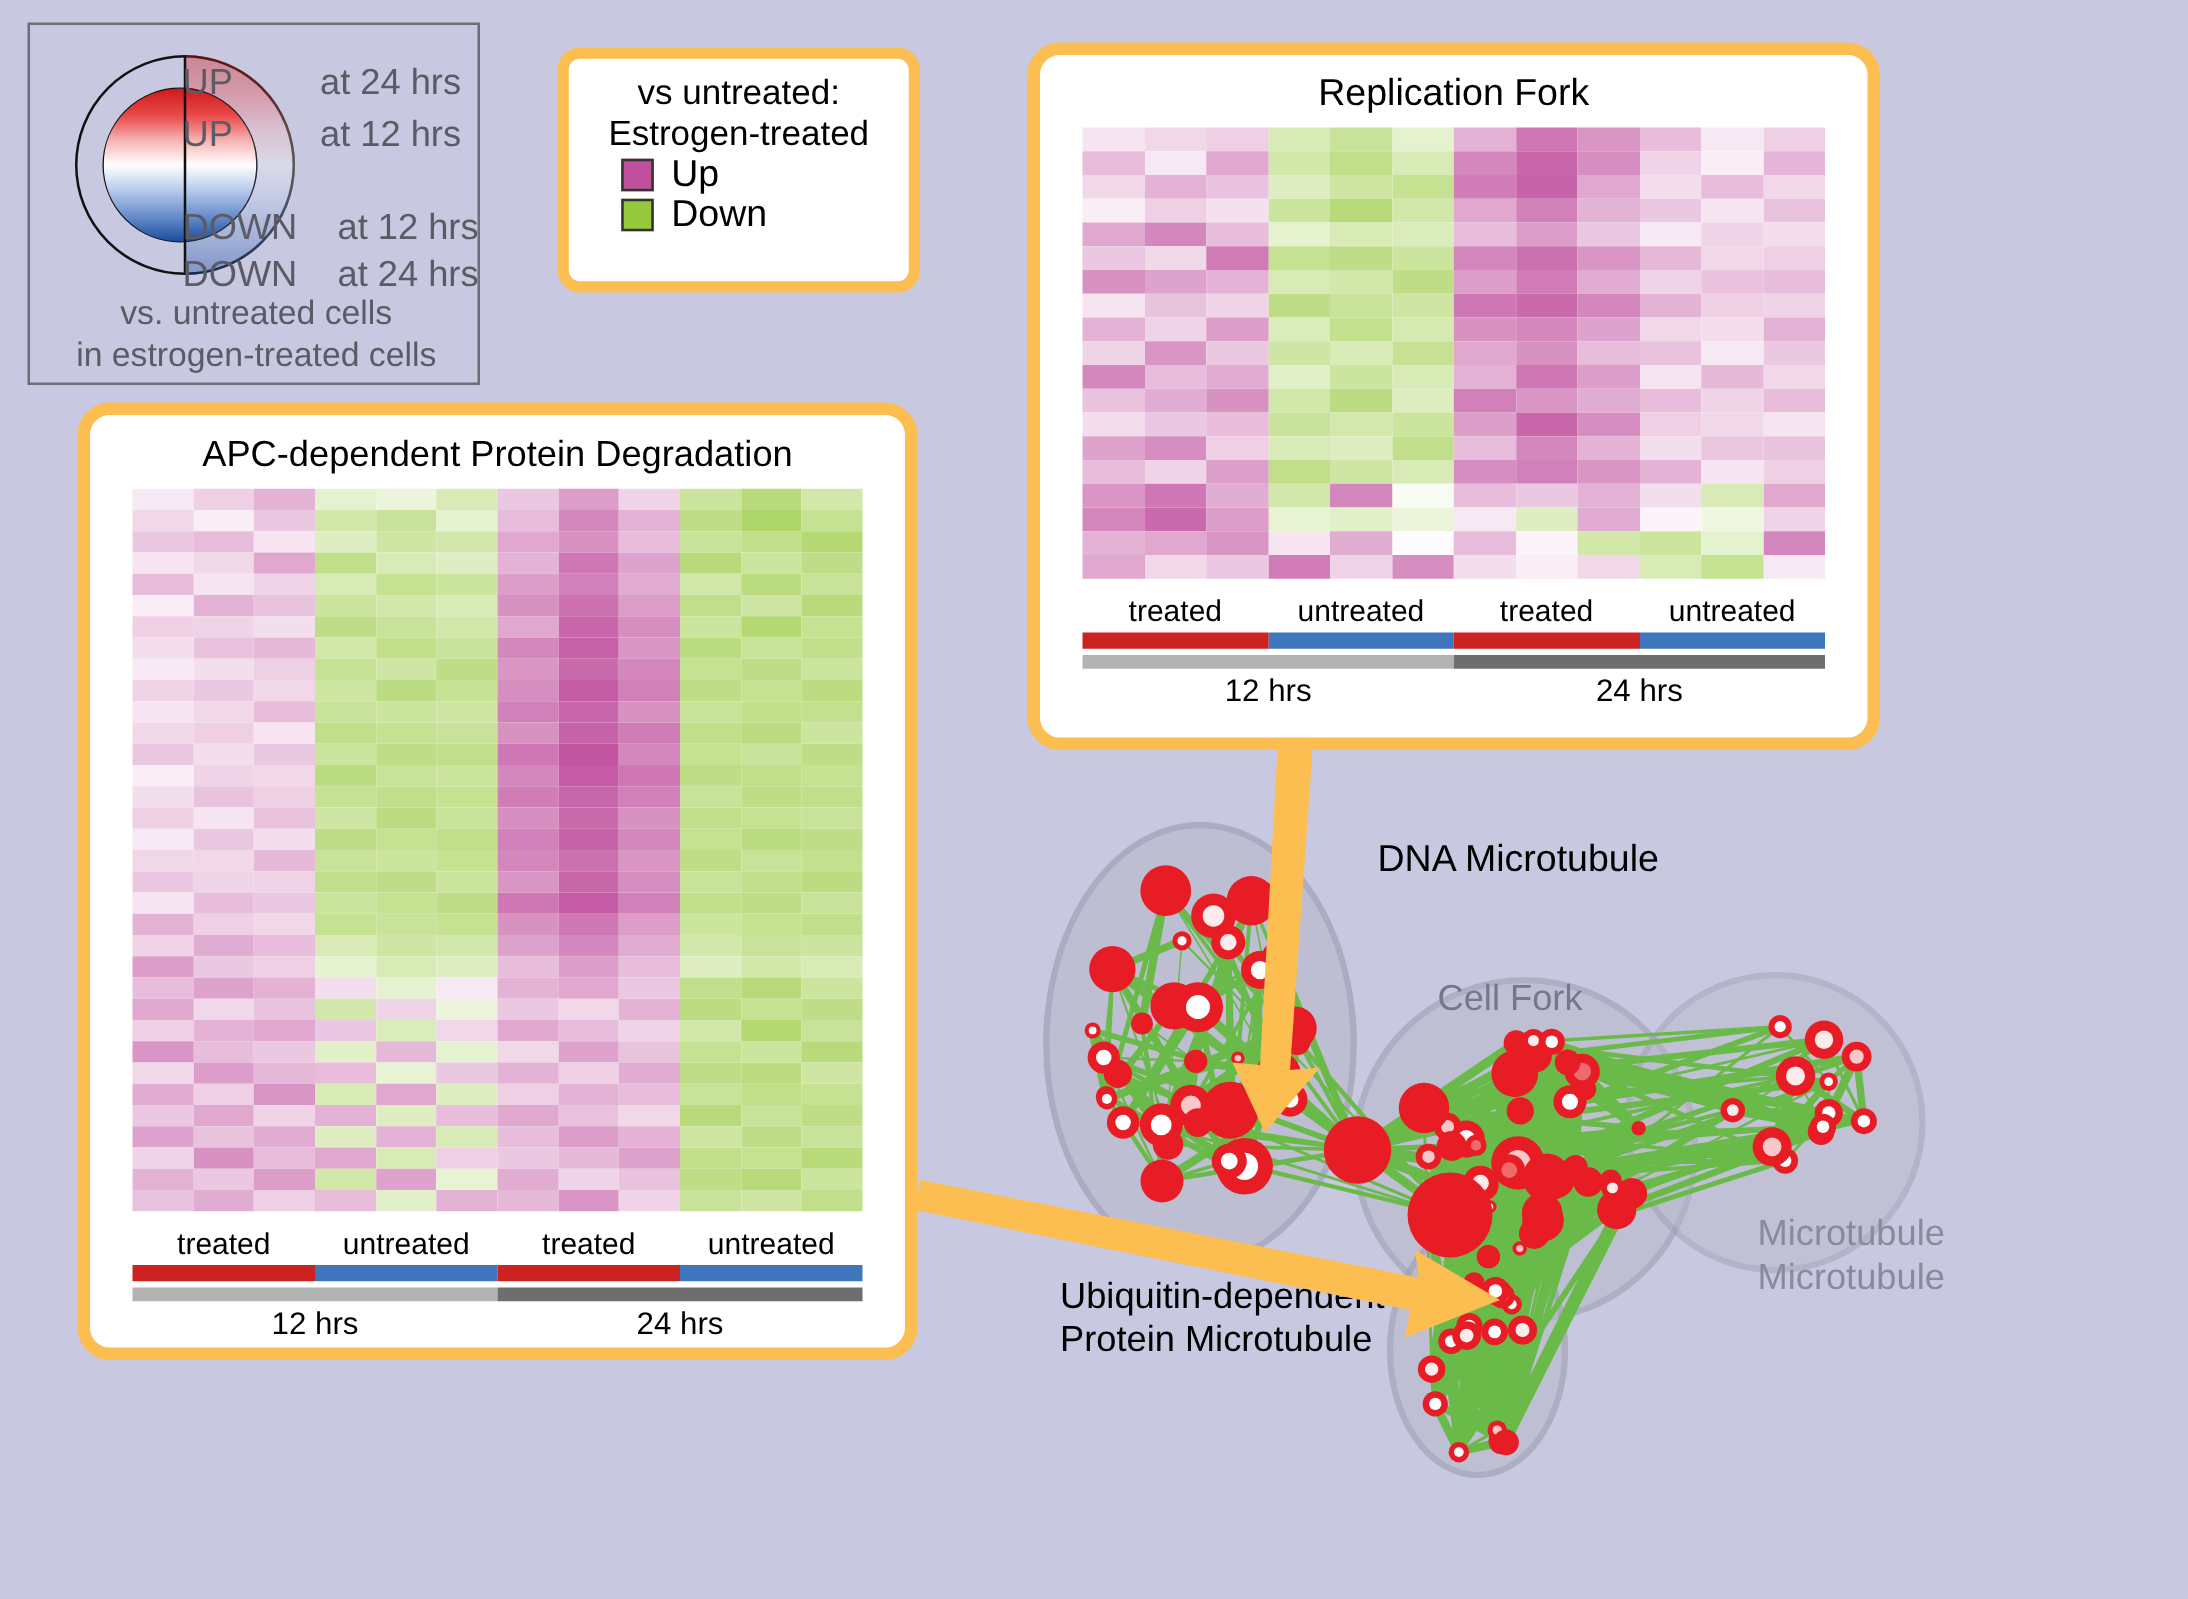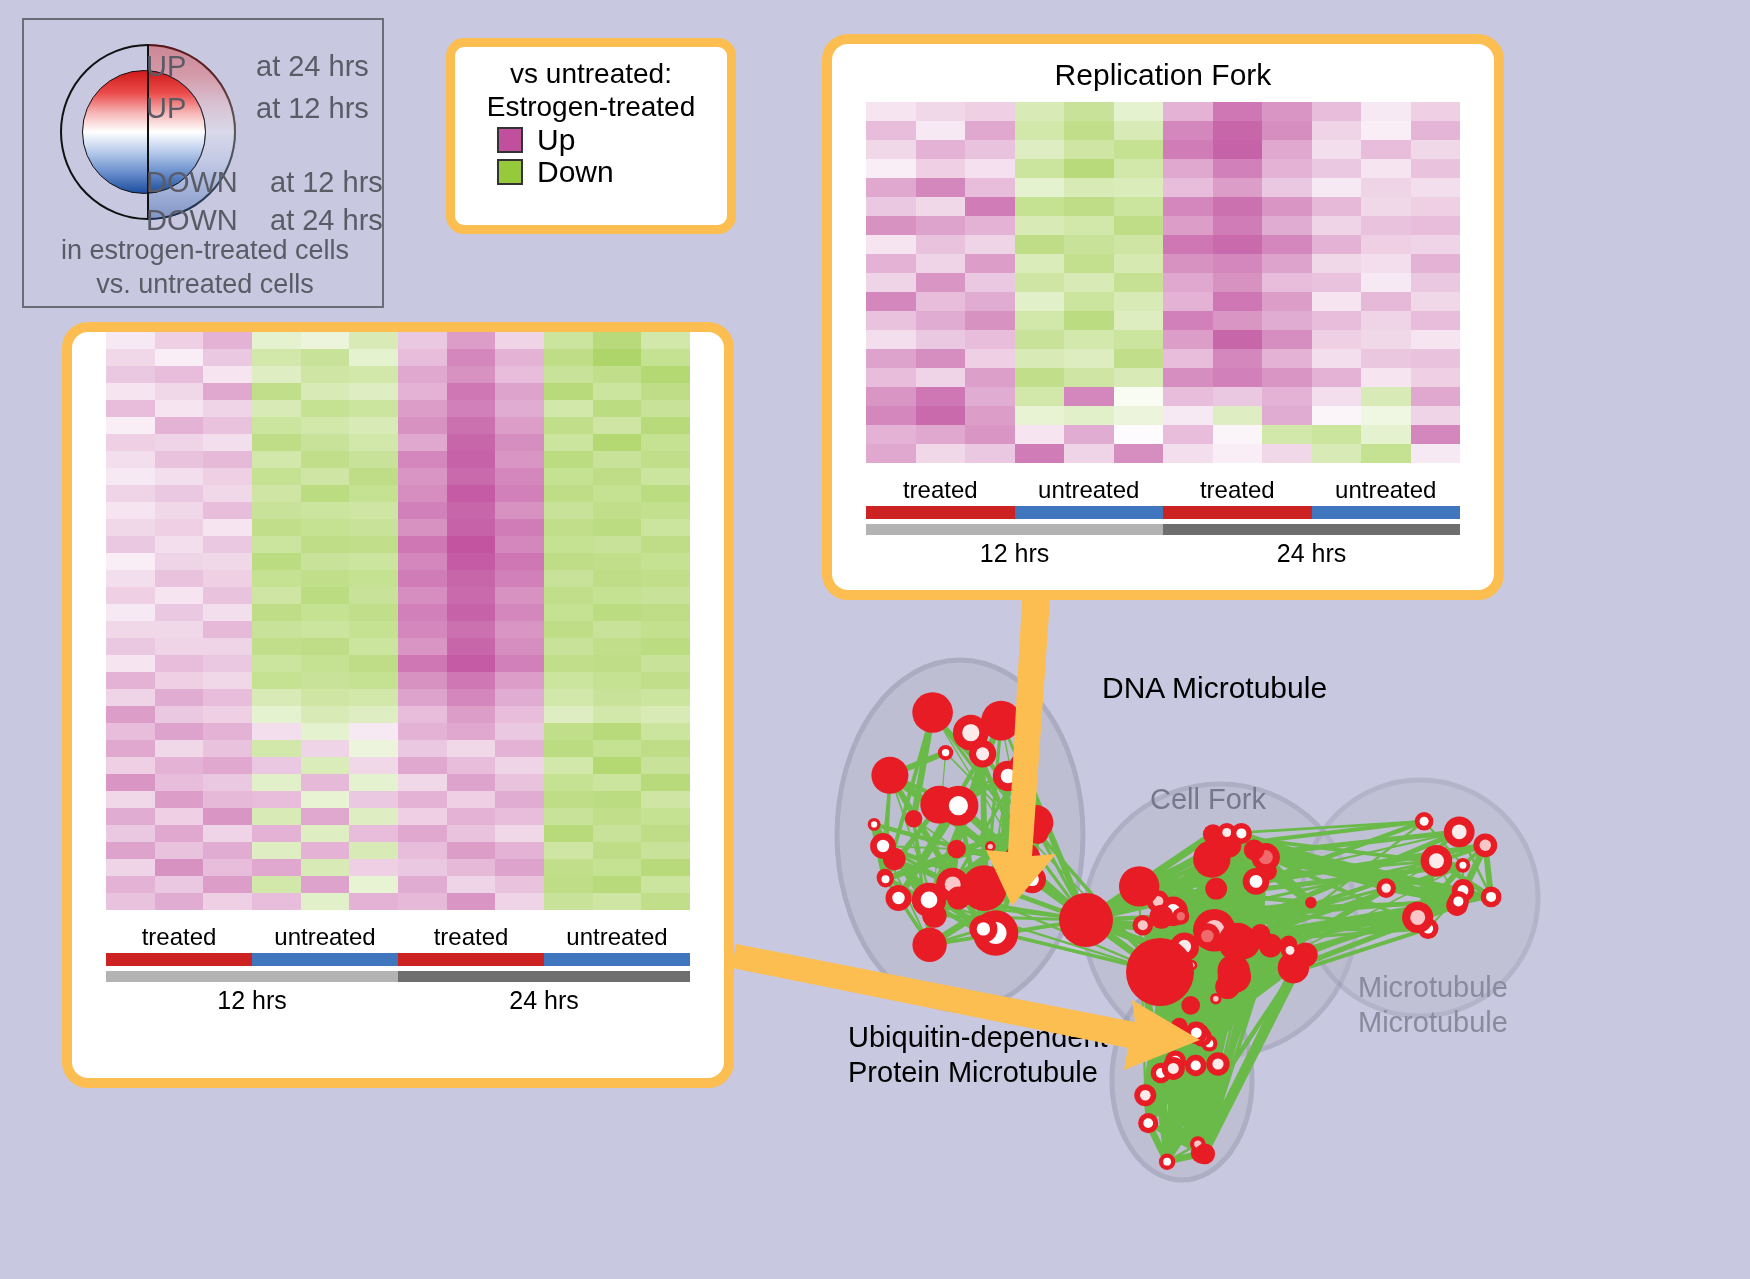--- a/index.html
+++ b/index.html
@@ -136,22 +136,22 @@
     <div class="wheel-label" style="left:122px;top:74px;">UP</div>
     <div class="wheel-time" style="left:232px;top:74px;">at 12 hrs</div>
 
     <div class="wheel-label" style="left:122px;top:148px;">DOWN</div>
     <div class="wheel-time" style="left:246px;top:148px;">at 12 hrs</div>
 
     <div class="wheel-label" style="left:122px;top:186px;">DOWN</div>
     <div class="wheel-time" style="left:246px;top:186px;">at 24 hrs</div>
 
     <div id="wheel-caption">
+      <div>vs. untreated cells</div>
       <div>in estrogen-treated cells</div>
-      <div>vs. untreated cells</div>
     </div>
   </div>
 
   <div id="updown-legend">
     <div class="ul-title">
       <div>vs untreated:</div>
       <div>Estrogen-treated</div>
     </div>
     <div class="ul-row">
       <span class="swatch" style="background:#c0509e"></span>
@@ -415,20 +415,21 @@
           </div>
         <div class="time-row" id="rep-time-labels" style="grid-template-columns: repeat(2, 1fr);">
             <div class="cell">12 hrs</div>
             <div class="cell">24 hrs</div>
           </div>
       </div>
     </div>
   </div>
 
   <div class="panel" id="panel-apc">
+    <div class="panel-title">APC-dependent Protein Degradation</div>
     <div class="hm-wrap" style="margin:0 34px;">
       <div class="heatmap" id="hm-apc" style="grid-template-columns: repeat(12, 1fr); grid-auto-rows: 17px;">
           <div title="r1c1: 0.1" style="background: rgb(247, 233, 243);"></div>
           <div title="r1c2: 0.22" style="background: rgb(238, 207, 228);"></div>
           <div title="r1c3: 0.35" style="background: rgb(227, 178, 213);"></div>
           <div title="r1c4: -0.2" style="background: rgb(229, 242, 207);"></div>
           <div title="r1c5: -0.15" style="background: rgb(236, 245, 219);"></div>
           <div title="r1c6: -0.3" style="background: rgb(216, 235, 182);"></div>
           <div title="r1c7: 0.25" style="background: rgb(235, 200, 225);"></div>
           <div title="r1c8: 0.45" style="background: rgb(220, 157, 200);"></div>
@@ -1781,21 +1782,21 @@
             <circle cx="296.0" cy="300.0" r="27.0" fill="#e81c24"></circle>
           </g>
           <g>
             <circle cx="370.0" cy="352.0" r="34.0" fill="#e81c24"></circle>
           </g>
         </g>
     </svg>
 
     <div class="net-label" id="lbl-dna" style="left:312px;top:50px;">DNA Microtubule</div>
     <div class="net-label" id="lbl-cellcycle" style="left:360px;top:162px;">Cell Fork</div>
-    <div class="net-label" id="lbl-micro" style="left:568px;top:350px;">
+    <div class="net-label" id="lbl-micro" style="left:616px;top:350px;">
       <div>Microtubule</div>
       <div>Microtubule</div>
     </div>
     <div class="net-label" id="lbl-ubiq" style="left:58px;top:400px;">
       <div>Ubiquitin-dependent</div>
       <div>Protein Microtubule</div>
     </div>
   </div>
 
   <svg id="arrow-svg" viewBox="0 0 1750 1279">

